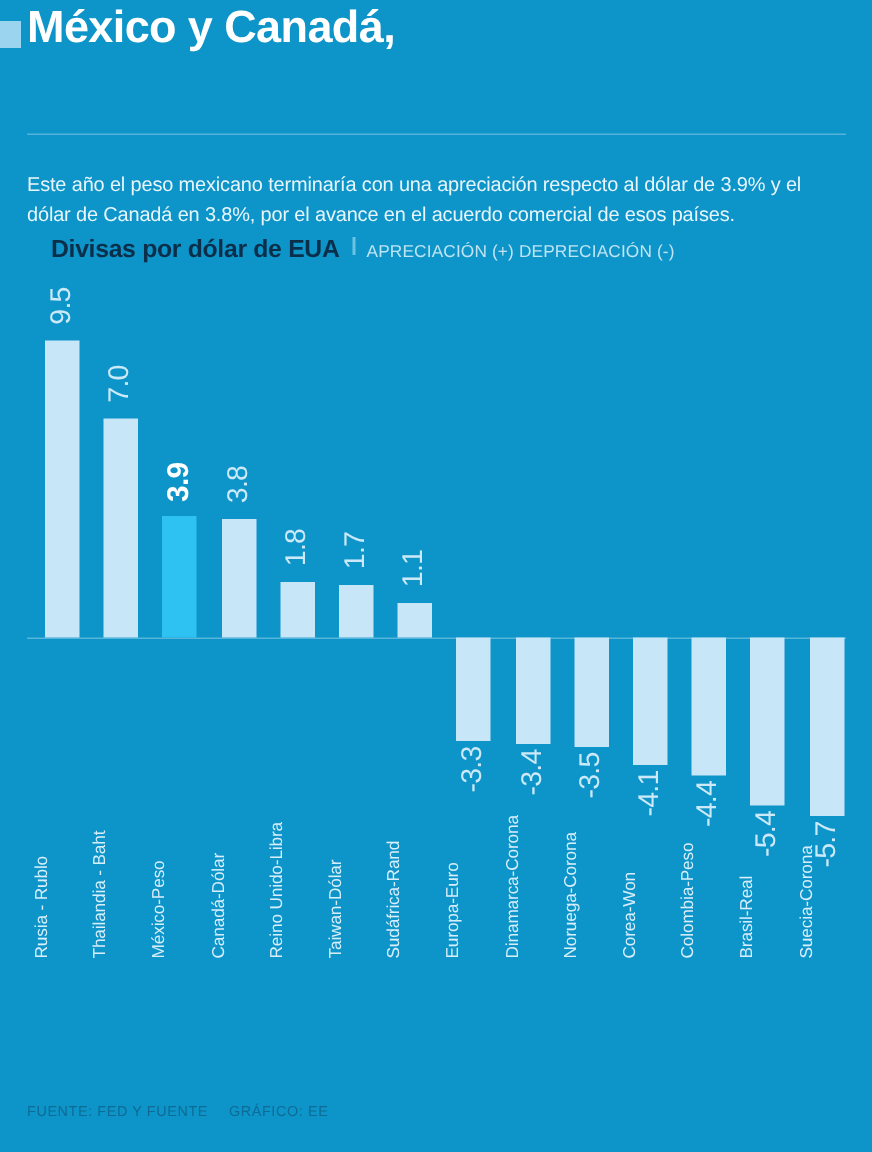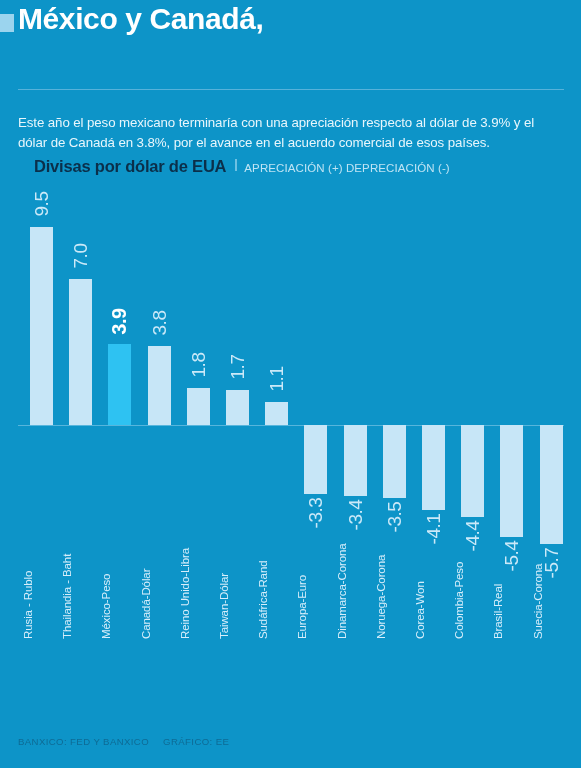--- a/index.html
+++ b/index.html
@@ -262,17 +262,17 @@
         </div>
         <div class="bar-col" style="left: 531.6px;">
           <div class="bar" style="height: 118.56px; top: 245px;"></div>
           <div class="val" style="top: 371.56px;">-5.7</div>
           <div class="cat">Suecia-Corona</div>
         </div>
       </div>
   </div>
 
   <div class="footer">
-    <span>BANXICO: FED Y BANXICO</span>
+    <span>FUENTE: FED Y FUENTE</span>
     <span>GRÁFICO: EE</span>
   </div>
 
 </div>
 
 </body></html>

